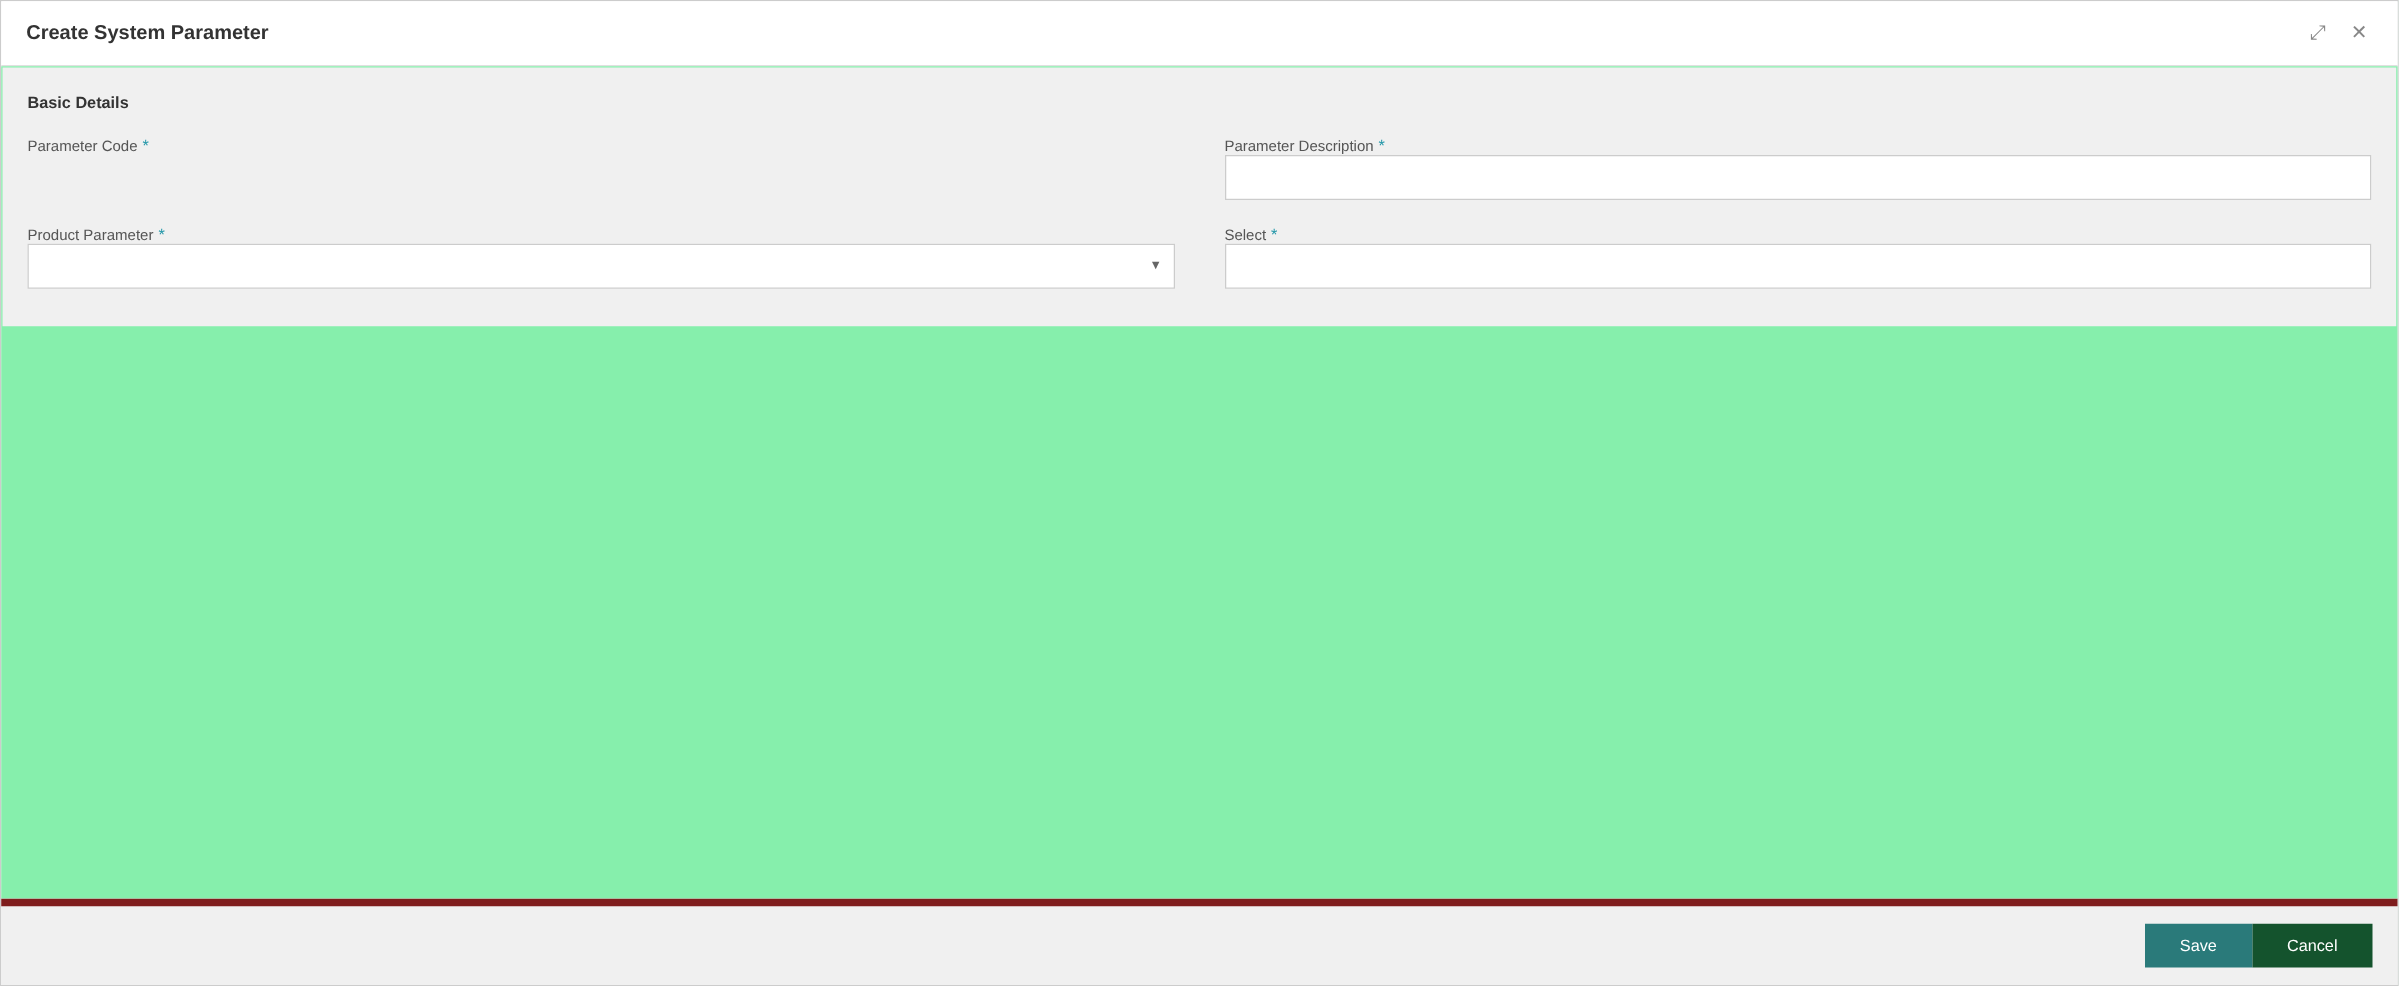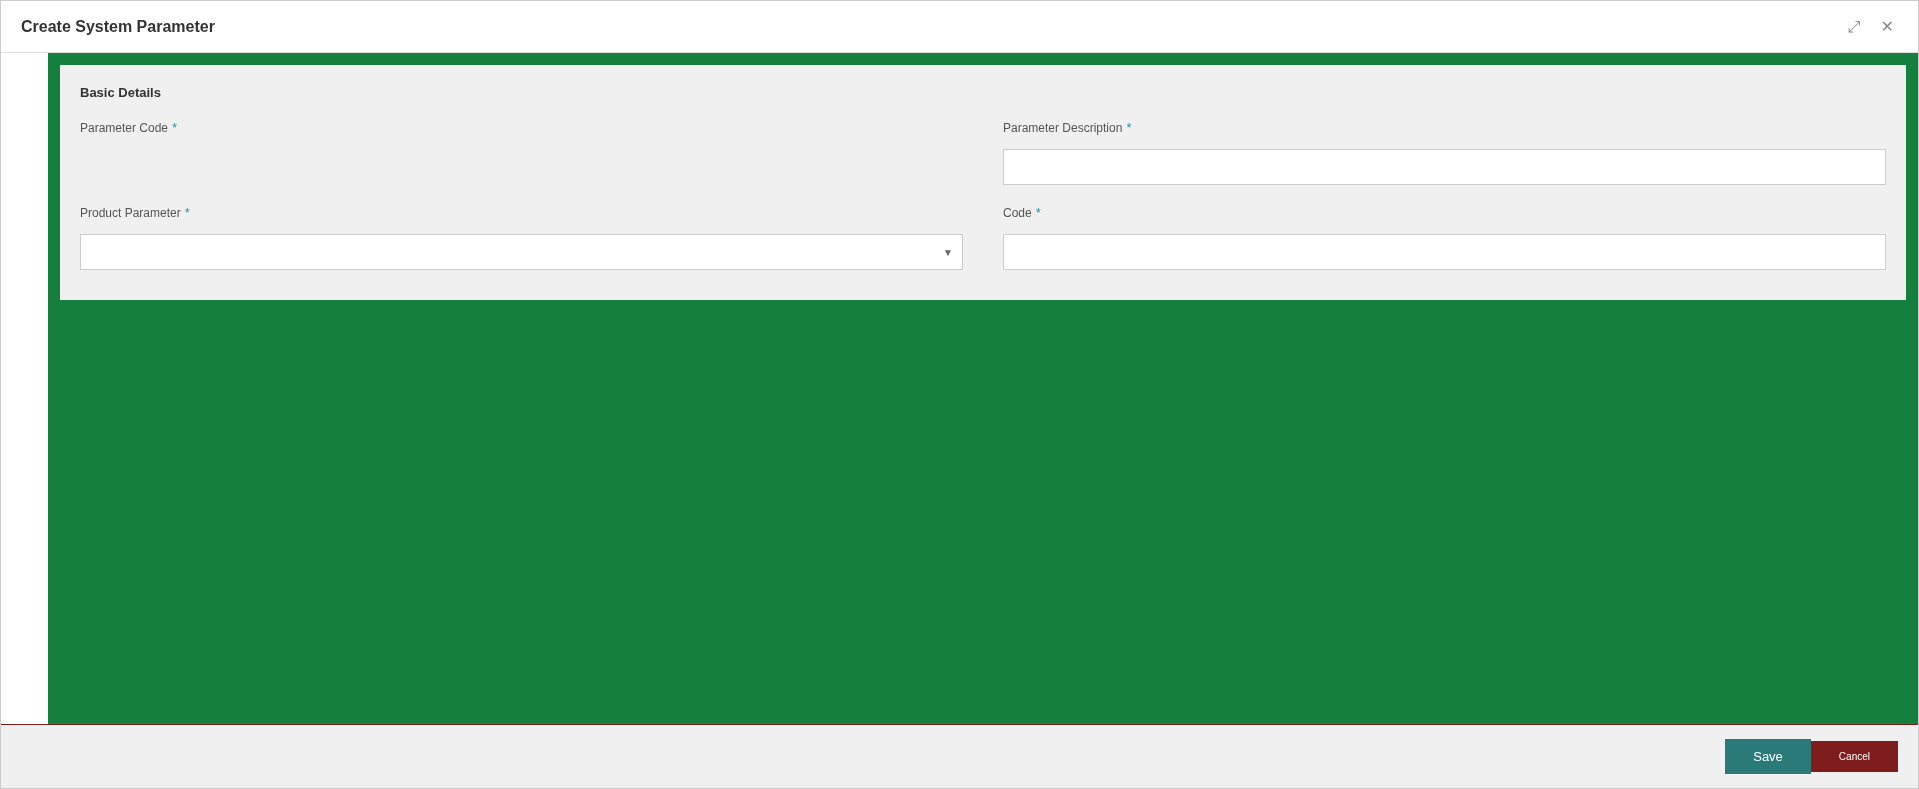--- a/index.html
+++ b/index.html
@@ -52,24 +52,23 @@
       border: none;
       cursor: pointer;
       color: #888888;
       font-size: 16px;
       padding: 2px 4px;
       line-height: 1;
     }
 
     .dialog-body {
       flex: 1;
-      background: #15803d;
+      background: #86efac;
       overflow-y: auto;
-      padding: 12px;
-      margin-left: 47px;
+      padding: 1px;
     }
 
     .section {
       background: #f0f0f0;
       padding: 20px 20px 30px 20px;
     }
 
     .section-title {
       font-size: 13px;
       font-weight: 700;
@@ -80,21 +79,21 @@
     .form-grid {
       display: grid;
       grid-template-columns: 1fr 1fr;
       column-gap: 40px;
       row-gap: 20px;
     }
 
     .form-group {
       display: flex;
       flex-direction: column;
-      gap: 14px;
+      gap: 0;
     }
 
     .form-label {
       font-size: 12px;
       color: #555555;
       display: flex;
       align-items: center;
       gap: 4px;
     }
 
@@ -138,45 +137,45 @@
       border: 1px solid #cccccc;
       background: #ffffff;
       font-size: 13px;
       color: #333333;
       outline: none;
       height: 36px;
     }
 
     .dialog-footer {
       background: #f0f0f0;
-      border-top: 1px solid #7f1d1d;
+      border-top: 6px solid #7f1d1d;
       padding: 14px 20px;
       display: flex;
       justify-content: flex-end;
       gap: 0;
       min-height: 60px;
       align-items: center;
     }
 
     .btn-save {
       background: #2a7a7a;
       color: #ffffff;
       border: none;
       padding: 10px 28px;
       font-size: 13px;
       cursor: pointer;
       font-weight: 500;
     }
 
     .btn-cancel {
-      background: #7f1d1d;
+      background: #14532d;
       color: #ffffff;
       border: none;
       padding: 10px 28px;
-      font-size: 10px;
+      font-size: 13px;
       cursor: pointer;
       font-weight: 500;
     }
 
     .spacer {
       flex: 1;
     }
   </style>
 </head>
 <body>
@@ -223,21 +222,21 @@
           </label>
           <div class="select-wrapper">
             <select class="form-select">
               <option value="" disabled="" selected=""></option>
             </select>
           </div>
         </div>
 
         <div class="form-group">
           <label class="form-label">
-            <span>Code</span>
+            <span>Select</span>
             <span class="required-star">*</span>
           </label>
           <input type="text" class="form-input" style="">
         </div>
 
       </div>
     </div>
   </div>
 
   <div class="dialog-footer">

